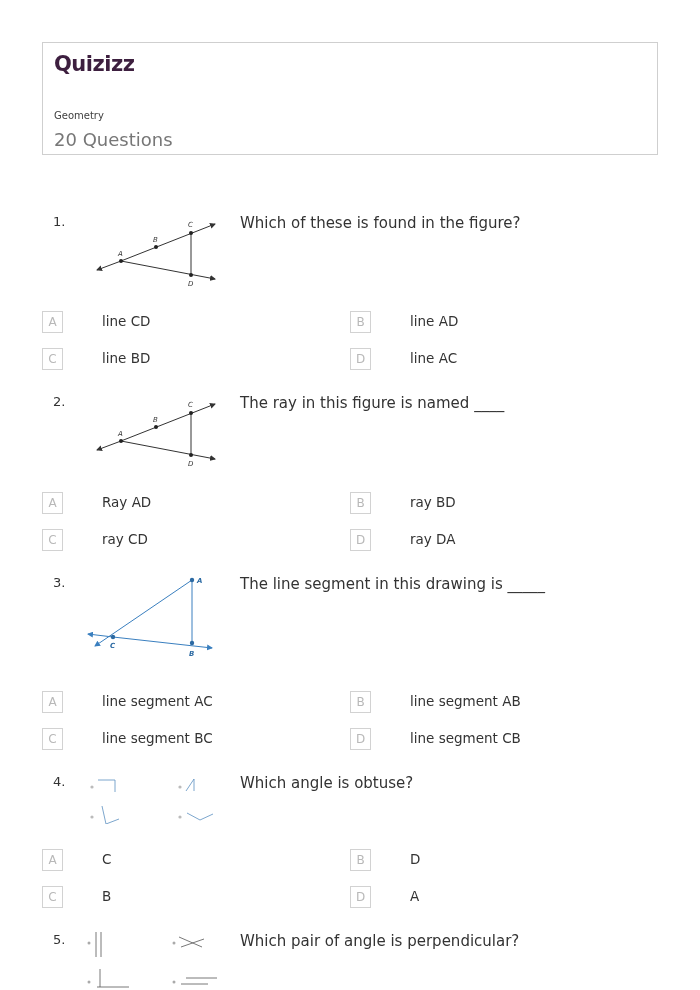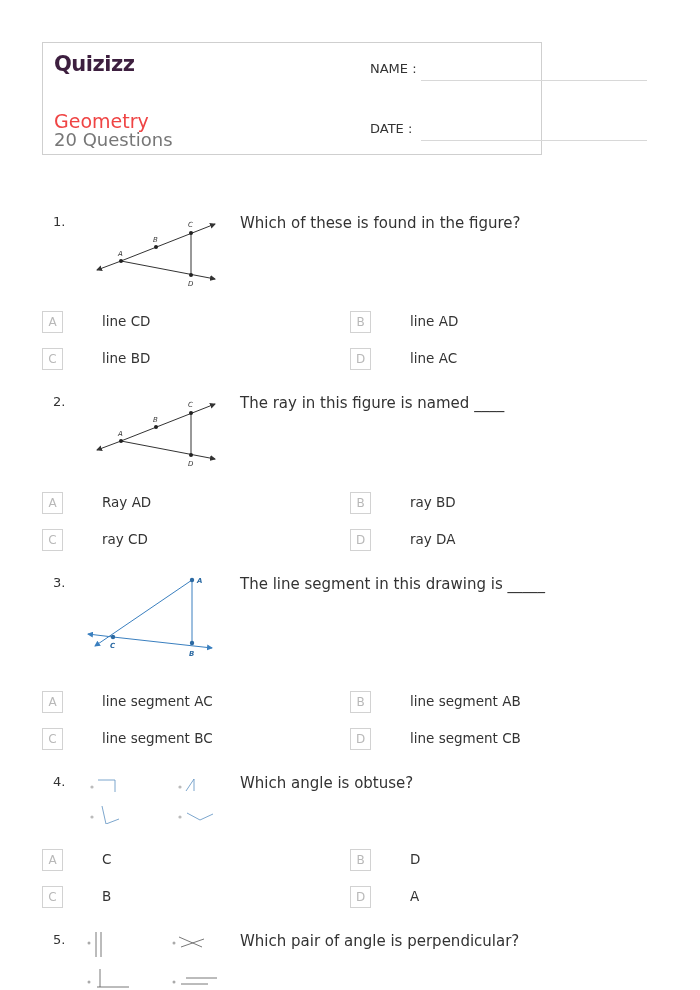--- a/index.html
+++ b/index.html
@@ -1,28 +1,28 @@
 <!DOCTYPE html>
 <html><head>
   <meta charset="utf-8">
   <style>
     * { box-sizing: border-box; margin: 0; padding: 0; }
     html, body { width: 700px; height: 990px; background: #ffffff; overflow: hidden; }
     body { font-family: "DejaVu Sans", "Liberation Sans", sans-serif; color: #2b2b2b; position: relative; }
 
     .header-box {
-      position: absolute; left: 42px; top: 42px; width: 500px; height: 113px;
+      position: absolute; left: 42px; top: 42px; width: 616px; height: 113px;
       border: 1px solid #cfcfcf;
     }
     .logo {
       position: absolute; left: 11px; top: 9px;
       font-family: "DejaVu Sans", sans-serif; font-weight: bold; font-size: 21px;
       color: #3d1f3f; letter-spacing: -0.5px;
     }
-    .quiz-title { position: absolute; left: 11px; top: 67px; font-size: 19px; color: #ef4444; }
+    .quiz-title { position: absolute; left: 11px; top: 67px; font-size: 10px; color: #404040; }
     .quiz-count { position: absolute; left: 11px; top: 86px; font-size: 18px; color: #777; }
 
     .field { position: absolute; left: 327px; width: 277px; height: 22px; }
     .field .lbl { position: absolute; left: 0; top: 2px; font-size: 13px; color: #333; }
     .field .line { position: absolute; left: 51px; right: 0; bottom: 0; border-bottom: 1px solid #d8d8d8; }
     .field-name { top: 16px; }
     .field-class { top: 46px; }
     .field-date { top: 76px; }
 
     .question { position: absolute; left: 0; width: 700px; }
@@ -41,28 +41,20 @@
     .col-r { left: 350px; }
   </style>
 </head>
 <body>
 
 <div class="header-box">
   <div class="logo">Quizizz</div>
   <div class="quiz-title">Geometry</div>
   <div class="quiz-count">20 Questions</div>
 
-  <div class="field field-name">
-    <span class="lbl">NAME :</span>
-    <span class="line"></span>
-  </div>
-  <div class="field field-date">
-    <span class="lbl">DATE  :</span>
-    <span class="line"></span>
-  </div>
 </div>
 
 <div class="question" style="top:214px;">
   <span class="q-num" style="top:0;">1.</span>
   <svg class="q-fig" style="top:2px;" width="135" height="75" viewBox="0 0 135 75">
     <defs>
       <marker id="ah1" markerWidth="6" markerHeight="6" refX="5" refY="3" orient="auto">
           <path d="M0,0 L6,3 L0,6 z" fill="#333"></path>
         </marker>
     </defs>

